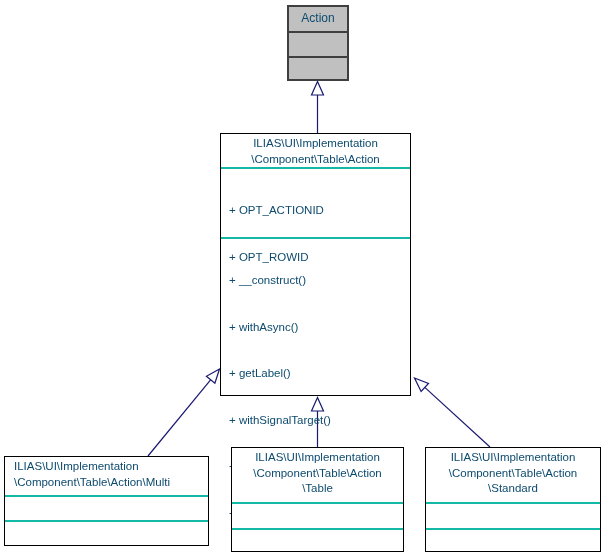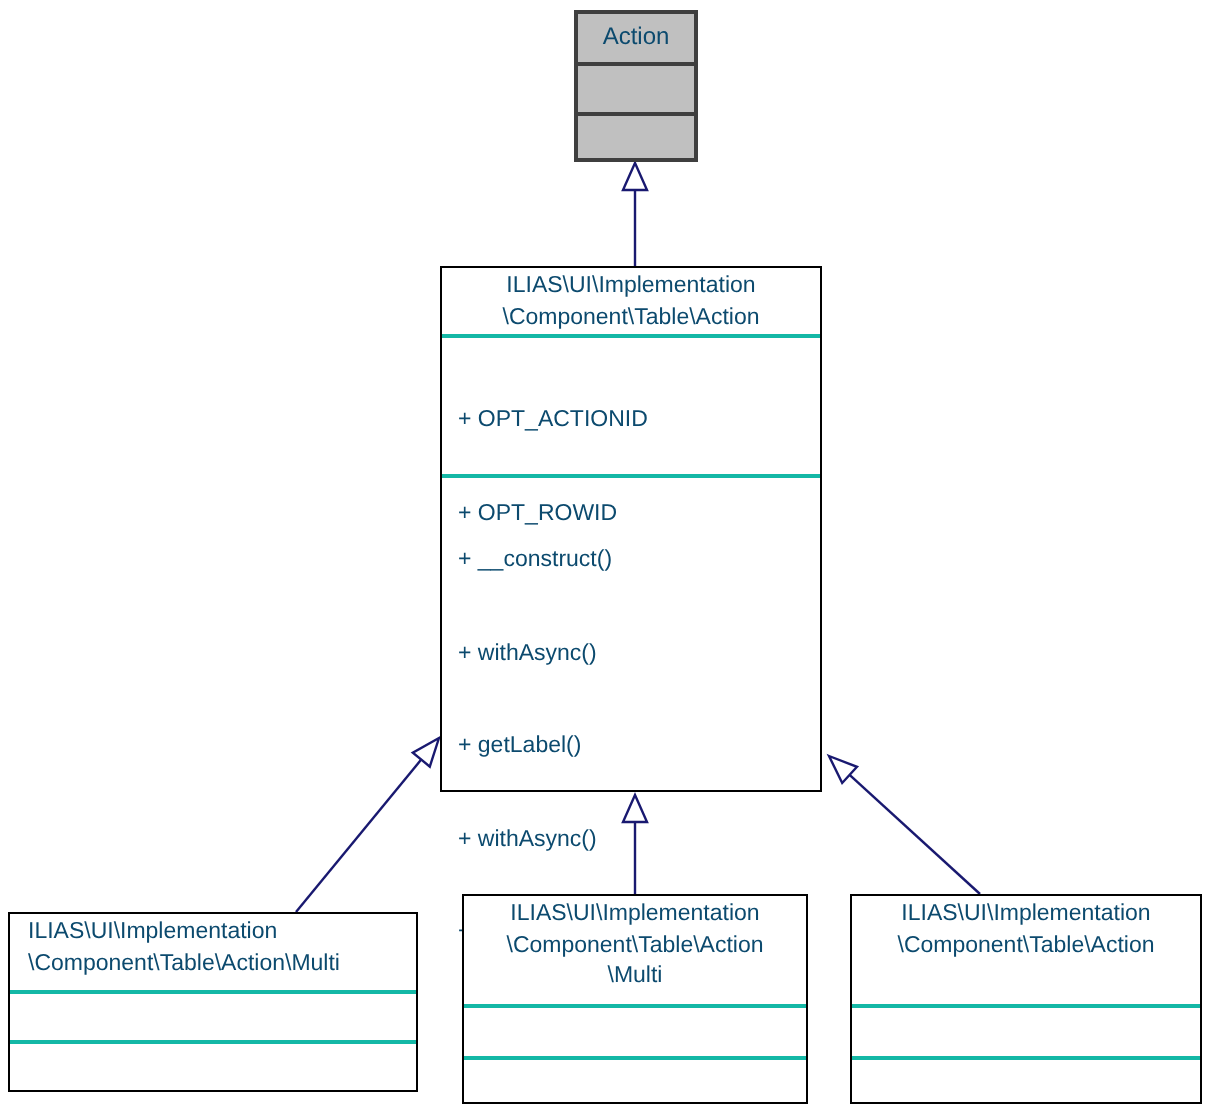--- a/index.html
+++ b/index.html
@@ -96,20 +96,21 @@
       <div class="line">\Component\Table\Action</div>
     </div>
     <div class="cmp members" style="height:70px;">
       <div class="line">+ OPT_ACTIONID</div>
       <div class="line">+ OPT_ROWID</div>
     </div>
     <div class="cmp members grow">
       <div class="line">+ __construct()</div>
       <div class="line">+ withAsync()</div>
       <div class="line">+ getLabel()</div>
+      <div class="line">+ withSignalTarget()</div>
       <div class="line">+ withAsync()</div>
       <div class="line">+ isAsync()</div>
       
       
       
     </div>
   </div>
 
   <div class="node" style="left:4px; top:456px; width:205px; height:90px;">
     <div class="cmp title-left" style="height:38px;">
@@ -117,28 +118,29 @@
       <div class="line">\Component\Table\Action\Multi</div>
     </div>
     <div class="cmp" style="height:25px;"></div>
     <div class="cmp grow"></div>
   </div>
 
   <div class="node" style="left:231px; top:447px; width:173px; height:105px;">
     <div class="cmp title-center" style="height:54px;">
       <div class="line">ILIAS\UI\Implementation</div>
       <div class="line">\Component\Table\Action</div>
-      <div class="line">\Multi</div>
+      <div class="line">\Table</div>
     </div>
     <div class="cmp" style="height:26px;"></div>
     <div class="cmp grow"></div>
   </div>
 
   <div class="node" style="left:425px; top:447px; width:176px; height:105px;">
     <div class="cmp title-center" style="height:54px;">
       <div class="line">ILIAS\UI\Implementation</div>
       <div class="line">\Component\Table\Action</div>
+      <div class="line">\Standard</div>
     </div>
     <div class="cmp" style="height:26px;"></div>
     <div class="cmp grow"></div>
   </div>
 
 </div>
 
 </body></html>

